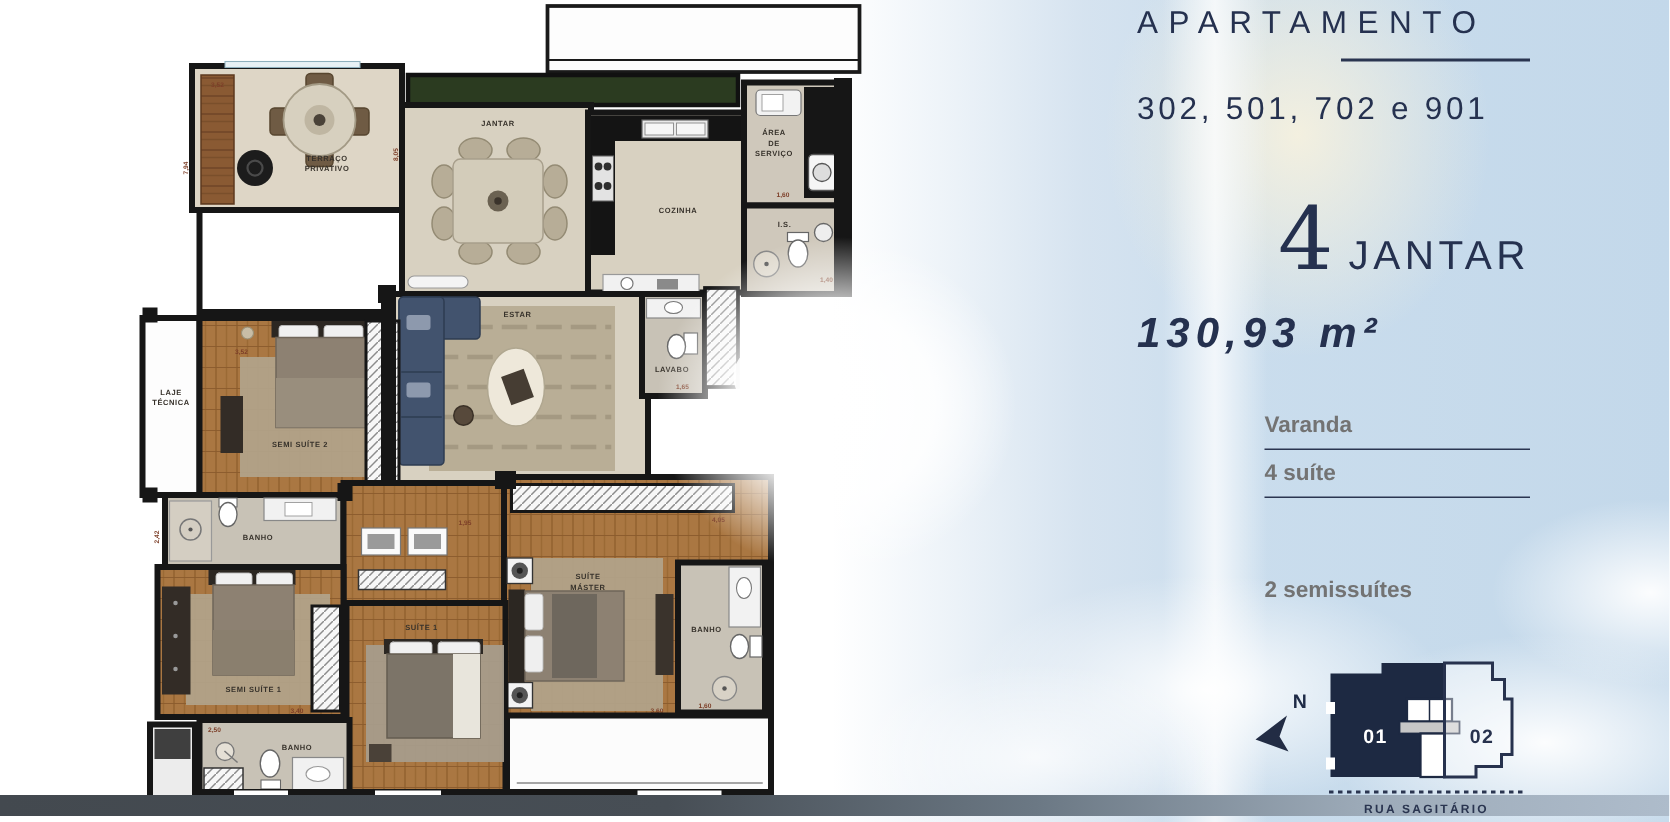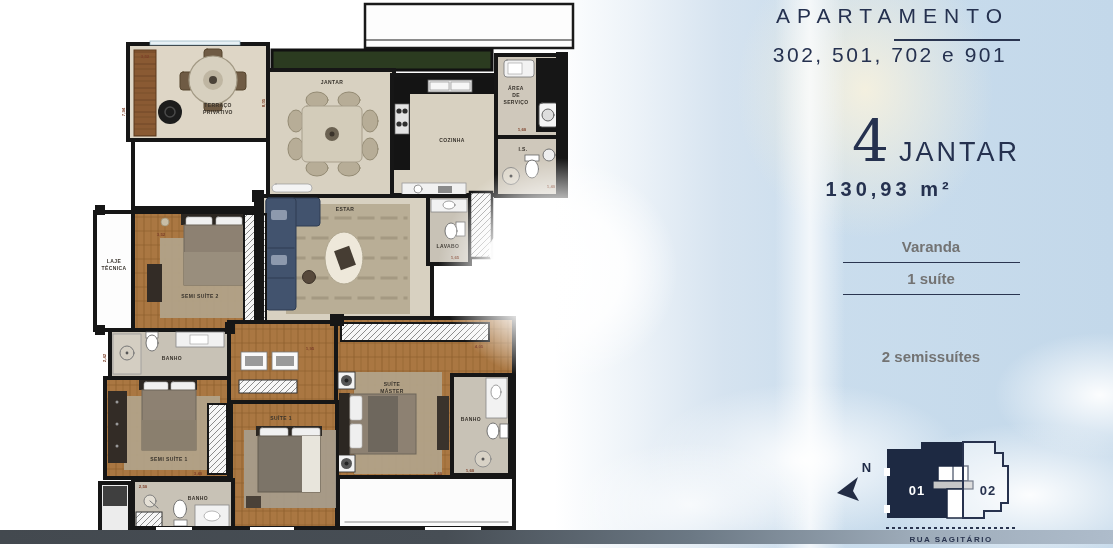--- a/index.html
+++ b/index.html
@@ -12,28 +12,28 @@
   .sun-glow{position:absolute;left:735px;top:-60px;width:260px;height:300px;
        background:radial-gradient(ellipse at center,rgba(248,242,222,.9),rgba(248,242,222,0) 70%);}
   .sun-band{position:absolute;left:775px;top:0;width:70px;height:548px;
        background:linear-gradient(90deg,rgba(255,255,255,0),rgba(255,255,255,.75) 50%,rgba(255,255,255,0));}
   .cloud{position:absolute;background:radial-gradient(ellipse at center,rgba(255,255,255,.95),rgba(255,255,255,0) 68%);}
   .c1{left:640px;top:380px;width:330px;height:160px;}
   .c2{left:880px;top:420px;width:300px;height:150px;}
   .c3{left:990px;top:330px;width:220px;height:130px;}
   .c4{left:560px;top:440px;width:260px;height:130px;opacity:.8;}
   
-  .panel{position:absolute;top:4px;right:93px;width:262px;text-align:center;color:#25314f;}
+  .panel{position:absolute;top:4px;right:93px;width:262px;text-align:left;color:#25314f;}
   .apt-title{font-size:21px;letter-spacing:7px;margin-right:-7px;font-weight:500;}
   .rule{width:126px;border:none;border-top:2px solid #2a3550;margin:11px 0 0 auto;}
-  .units{font-size:21px;letter-spacing:2.5px;margin-right:-2px;margin-top:2px;font-weight:400;}
+  .units{font-size:21px;letter-spacing:2.5px;margin-right:-2px;margin-top:20px;font-weight:400;}
   .quartos{margin-top:50px;display:flex;justify-content:flex-end;align-items:baseline;}
   .q-num{font-size:58px;font-weight:400;line-height:.85;font-family:"DejaVu Serif","Liberation Serif",serif;}
   .q-lbl{font-size:27px;letter-spacing:3px;margin-left:10px;font-weight:400;}
-  .area{font-size:20px;letter-spacing:4px;font-weight:700;margin-top:10px;}
+  .area{font-size:28px;letter-spacing:4px;font-weight:700;margin-top:20px;font-style:italic;}
   .features{width:177px;margin:30px 0 0 auto;}
   .feat{font-size:15px;font-weight:700;padding:7px 1px 7px 0;color:#737373;
         border-bottom:1.5px solid #2a3550;}
   .feat:last-child{border-bottom:none;margin-top:46px;}
   
   .bottom-bar{position:absolute;left:0;right:0;top:530px;height:14px;overflow:hidden;
        background:linear-gradient(90deg,#43494f 0%,#474e55 40%,#6b7884 62%,#9dabb9 82%,#aebccb 100%);}
   .cut-caption{position:absolute;left:552px;top:15px;transform:translateX(-50%);
        font-size:13px;font-weight:700;letter-spacing:2px;color:#1f2937;white-space:nowrap;}
   .street-label{position:absolute;left:951px;top:5px;transform:translateX(-50%);
@@ -389,21 +389,21 @@
     <div class="apt-title">APARTAMENTO</div>
     <hr class="rule">
     <div class="units">302, 501, 702 e 901</div>
     <div class="quartos">
       <span class="q-num">4</span>
       <span class="q-lbl">JANTAR</span>
     </div>
     <div class="area">130,93 m²</div>
     <div class="features">
       <div class="feat">Varanda</div>
-      <div class="feat">1 suíte</div>
+      <div class="feat">4 suíte</div>
       <div class="feat">2 semissuítes</div>
     </div>
   </div>
 
   <div class="bottom-bar">
     <span class="cut-caption">APARTAMENTOS 302, 501, 702 E 901</span>
     <span class="street-label">RUA SAGITÁRIO</span>
   </div>
 
 </div>

